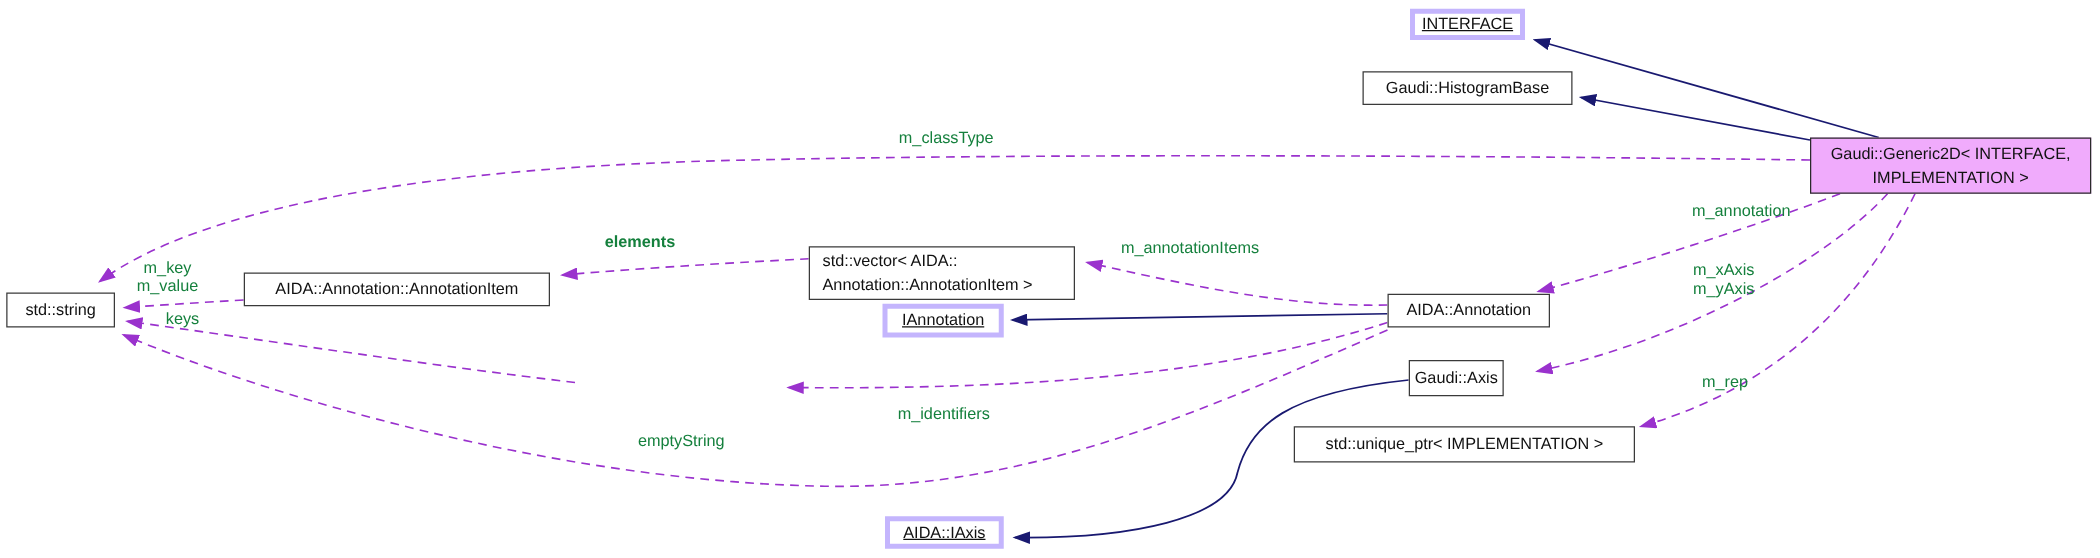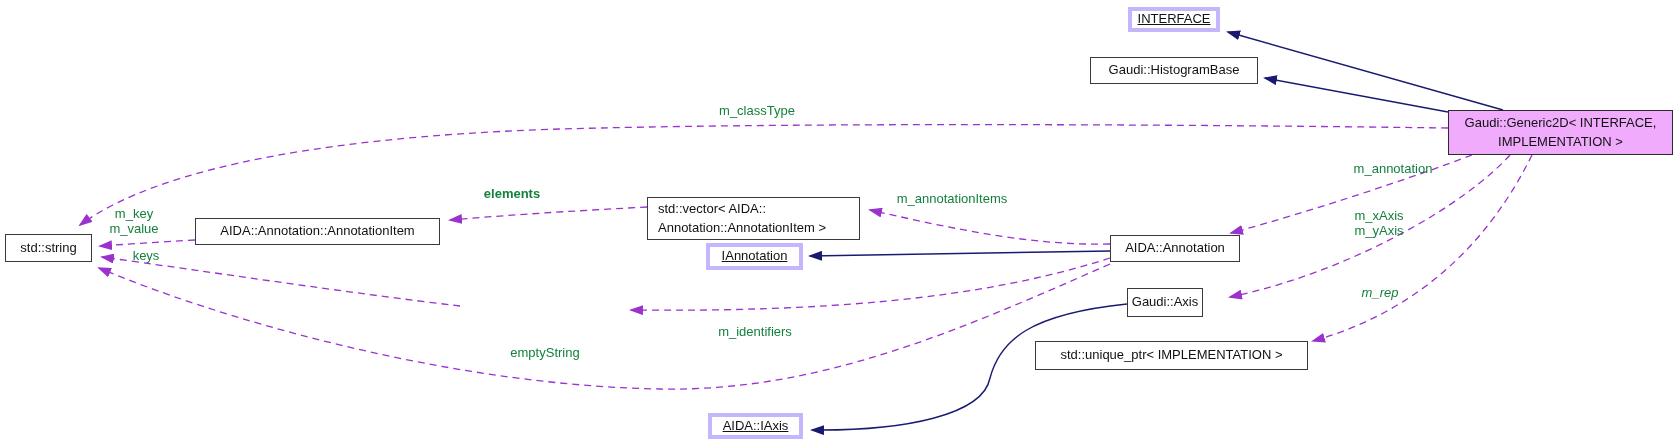--- a/index.html
+++ b/index.html
@@ -90,21 +90,21 @@
 
   <div class="elabel" style="left:512px;  top:194px;font-weight:bold;">elements</div>
 
   <div class="elabel" style="left:952px;  top:199px;">m_annotationItems</div>
 
   <div class="elabel" style="left:1381px; top:169px;padding-left:24px;">m_annotation</div>
 
   <div class="elabel" style="left:1379px; top:224px;">m_xAxis
 m_yAxis</div>
 
-  <div class="elabel" style="left:1380px; top:293px;font-style:italic;">m_rep</div>
+  <div class="elabel" style="left:1380px; top:306px;">m_rep</div>
 
   <div class="elabel" style="left:134px;  top:222px;">m_key
 m_value</div>
 
   <div class="elabel" style="left:146px;  top:256px;">keys</div>
 
   <div class="elabel" style="left:755px;  top:290px;margin-top:42px;">m_identifiers</div>
 
   <div class="elabel" style="left:545px;  top:353px;">emptyString</div>
 

